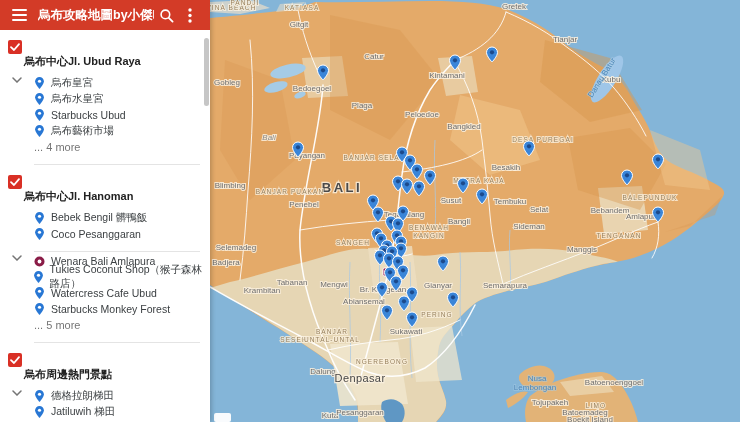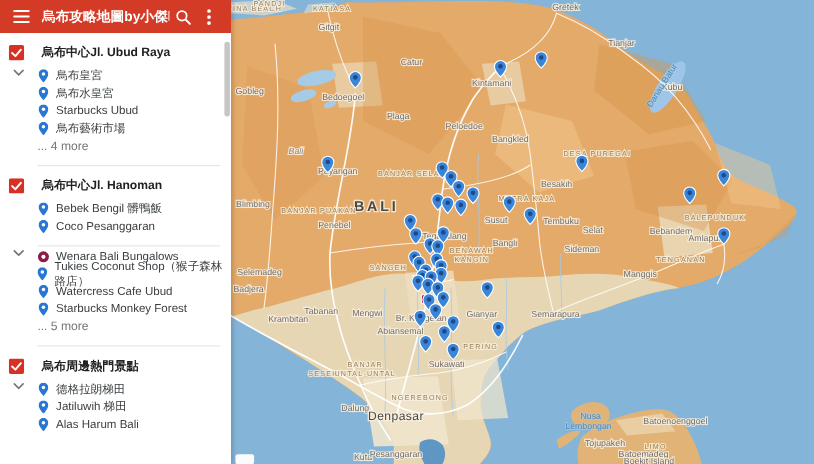--- a/index.html
+++ b/index.html
@@ -9,21 +9,21 @@
   
   .sidebar { position:absolute; left:0; top:0; width:210px; height:422px; background:#fff; z-index:5;
              box-shadow:2px 0 4px rgba(0,0,0,.18); }
   .appbar { height:30px; display:flex; align-items:center; padding:0 8px; gap:0; }
   .hamburger { width:26px; height:22px; display:flex; flex-direction:column; justify-content:center; gap:3px; background:none; border:none; cursor:pointer; padding:0 4px; }
   .hamburger span { display:block; height:2px; width:15px; background:#fff; border-radius:1px; }
   .appbar-title { flex:1; color:#fff; font-size:12.5px; font-weight:bold; margin-left:4px; white-space:nowrap; overflow:hidden; }
   .icon-btn { width:24px; height:24px; border:none; background:none; cursor:pointer; display:flex; align-items:center; justify-content:center; }
 
   .sections { position:relative; height:392px; overflow:hidden; }
-  .sec-head { display:flex; align-items:center; padding:10px 8px 5px 8px; }
+  .sec-head { display:flex; align-items:flex-start; padding:10px 8px 5px 8px;flex-direction:column; }
   .cbx { width:14px; height:14px; flex:0 0 14px; border-radius:2px; display:flex; align-items:center; justify-content:center; cursor:pointer; }
   .sec-title { margin-left:16px; font-size:11px; font-weight:bold; color:#212121; cursor:pointer; }
   .sec-body { display:flex; }
   .chev-col { width:34px; flex:0 0 34px; display:flex; justify-content:center; align-items:flex-start; padding-top:3px; color:#757575; }
   .items { flex:1; padding-top:1px; }
   .item { display:flex; align-items:center; gap:6px; height:16px; font-size:10.5px; color:#3c4043; cursor:pointer; }
   .item .ic { width:11px; display:flex; justify-content:center; }
   .more-row { height:16px; display:flex; align-items:center; font-size:11px; color:#757575; cursor:pointer; }
   .divider { height:1px; background:#e4e4e4; margin:9px 10px 0 34px; }
   .scroll-thumb { position:absolute; right:1px; top:38px; width:5px; height:68px; background:#c6c6c6; border-radius:3px; }
@@ -170,21 +170,21 @@
               </svg>
             </div>
             <div class="items">
               <div class="item">
                 <span class="ic">
                   <svg width="11" height="11" viewBox="0 0 11 11">
                     <circle cx="5.5" cy="5.5" r="5" fill="#8a1c47"></circle>
                     <circle cx="5.5" cy="5.5" r="1.9" fill="#fff"></circle>
                   </svg>
                 </span>
-                <span>Wenara Bali Bungalows</span>
+                <span>Wenara Bali Amlapura</span>
               </div>
               <div class="item">
                 <span class="ic">
                   <svg width="9" height="12" viewBox="0 0 11 15">
                     <path d="M5.5 0C2.46 0 0 2.42 0 5.4c0 4.05 5.5 9.6 5.5 9.6s5.5-5.55 5.5-9.6C11 2.42 8.54 0 5.5 0z" fill="#2877d4"></path>
                     <circle cx="5.5" cy="5.3" r="2" fill="#fff"></circle>
                   </svg>
                 </span>
                 <span>Tukies Coconut Shop（猴子森林路店）</span>
               </div>

